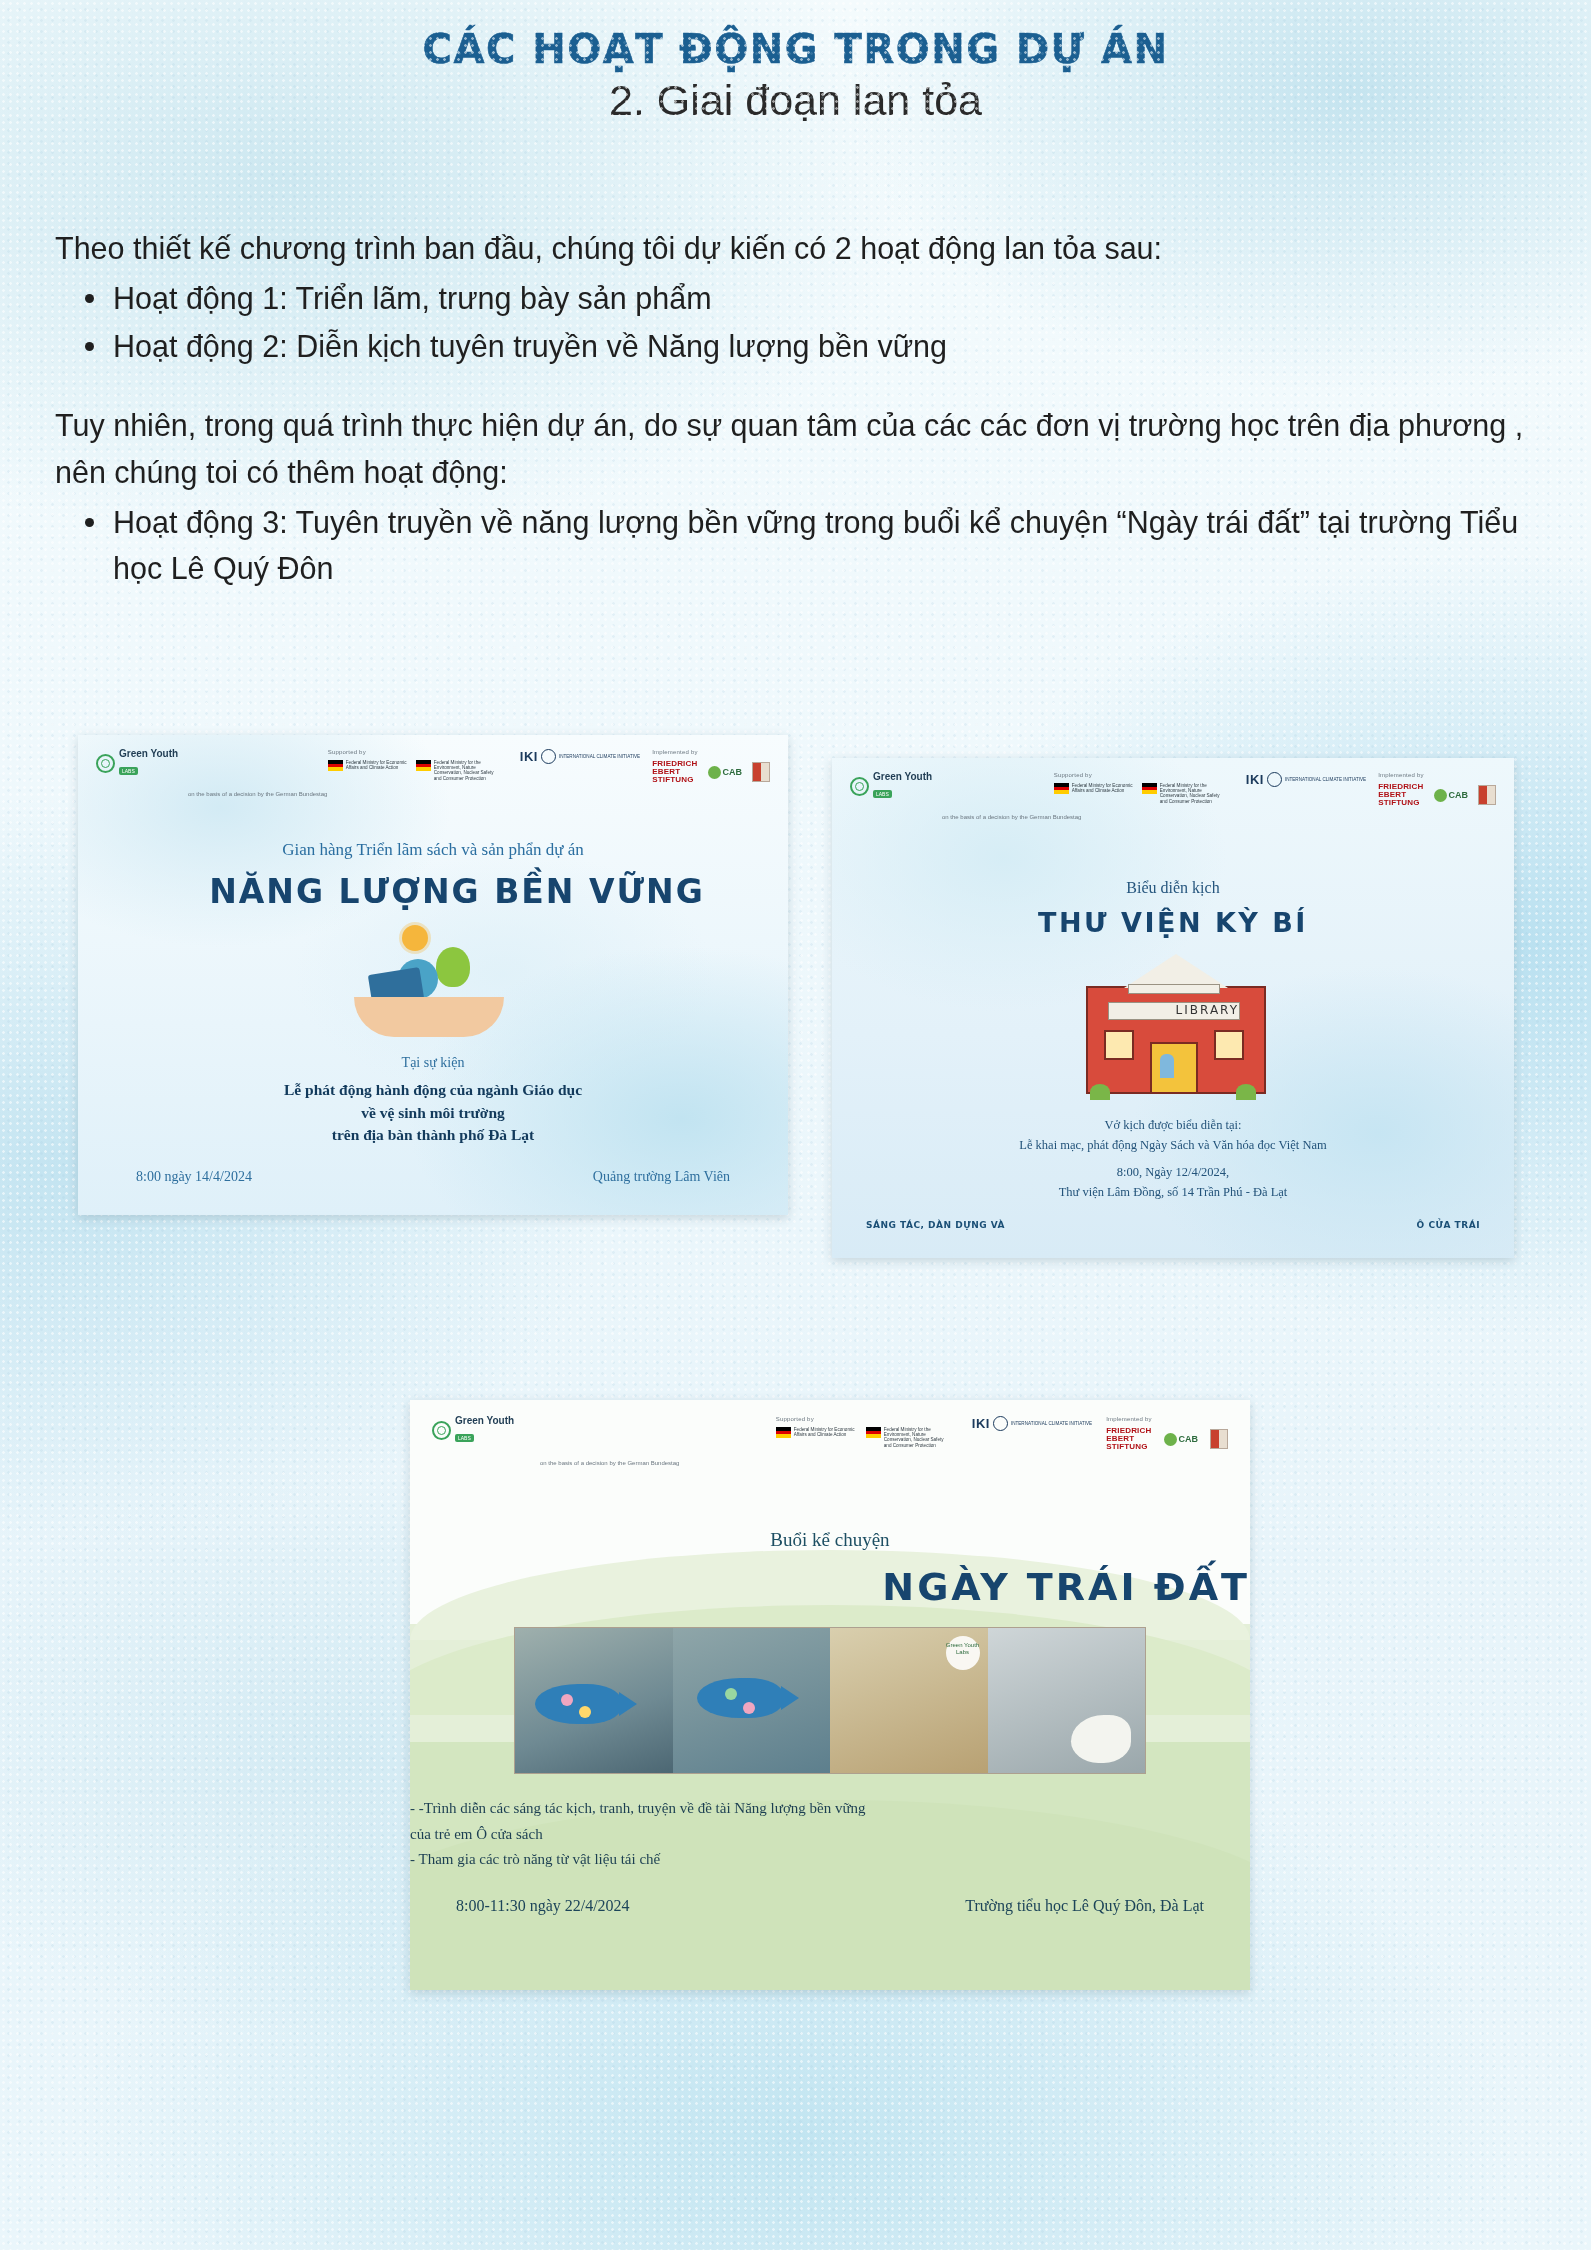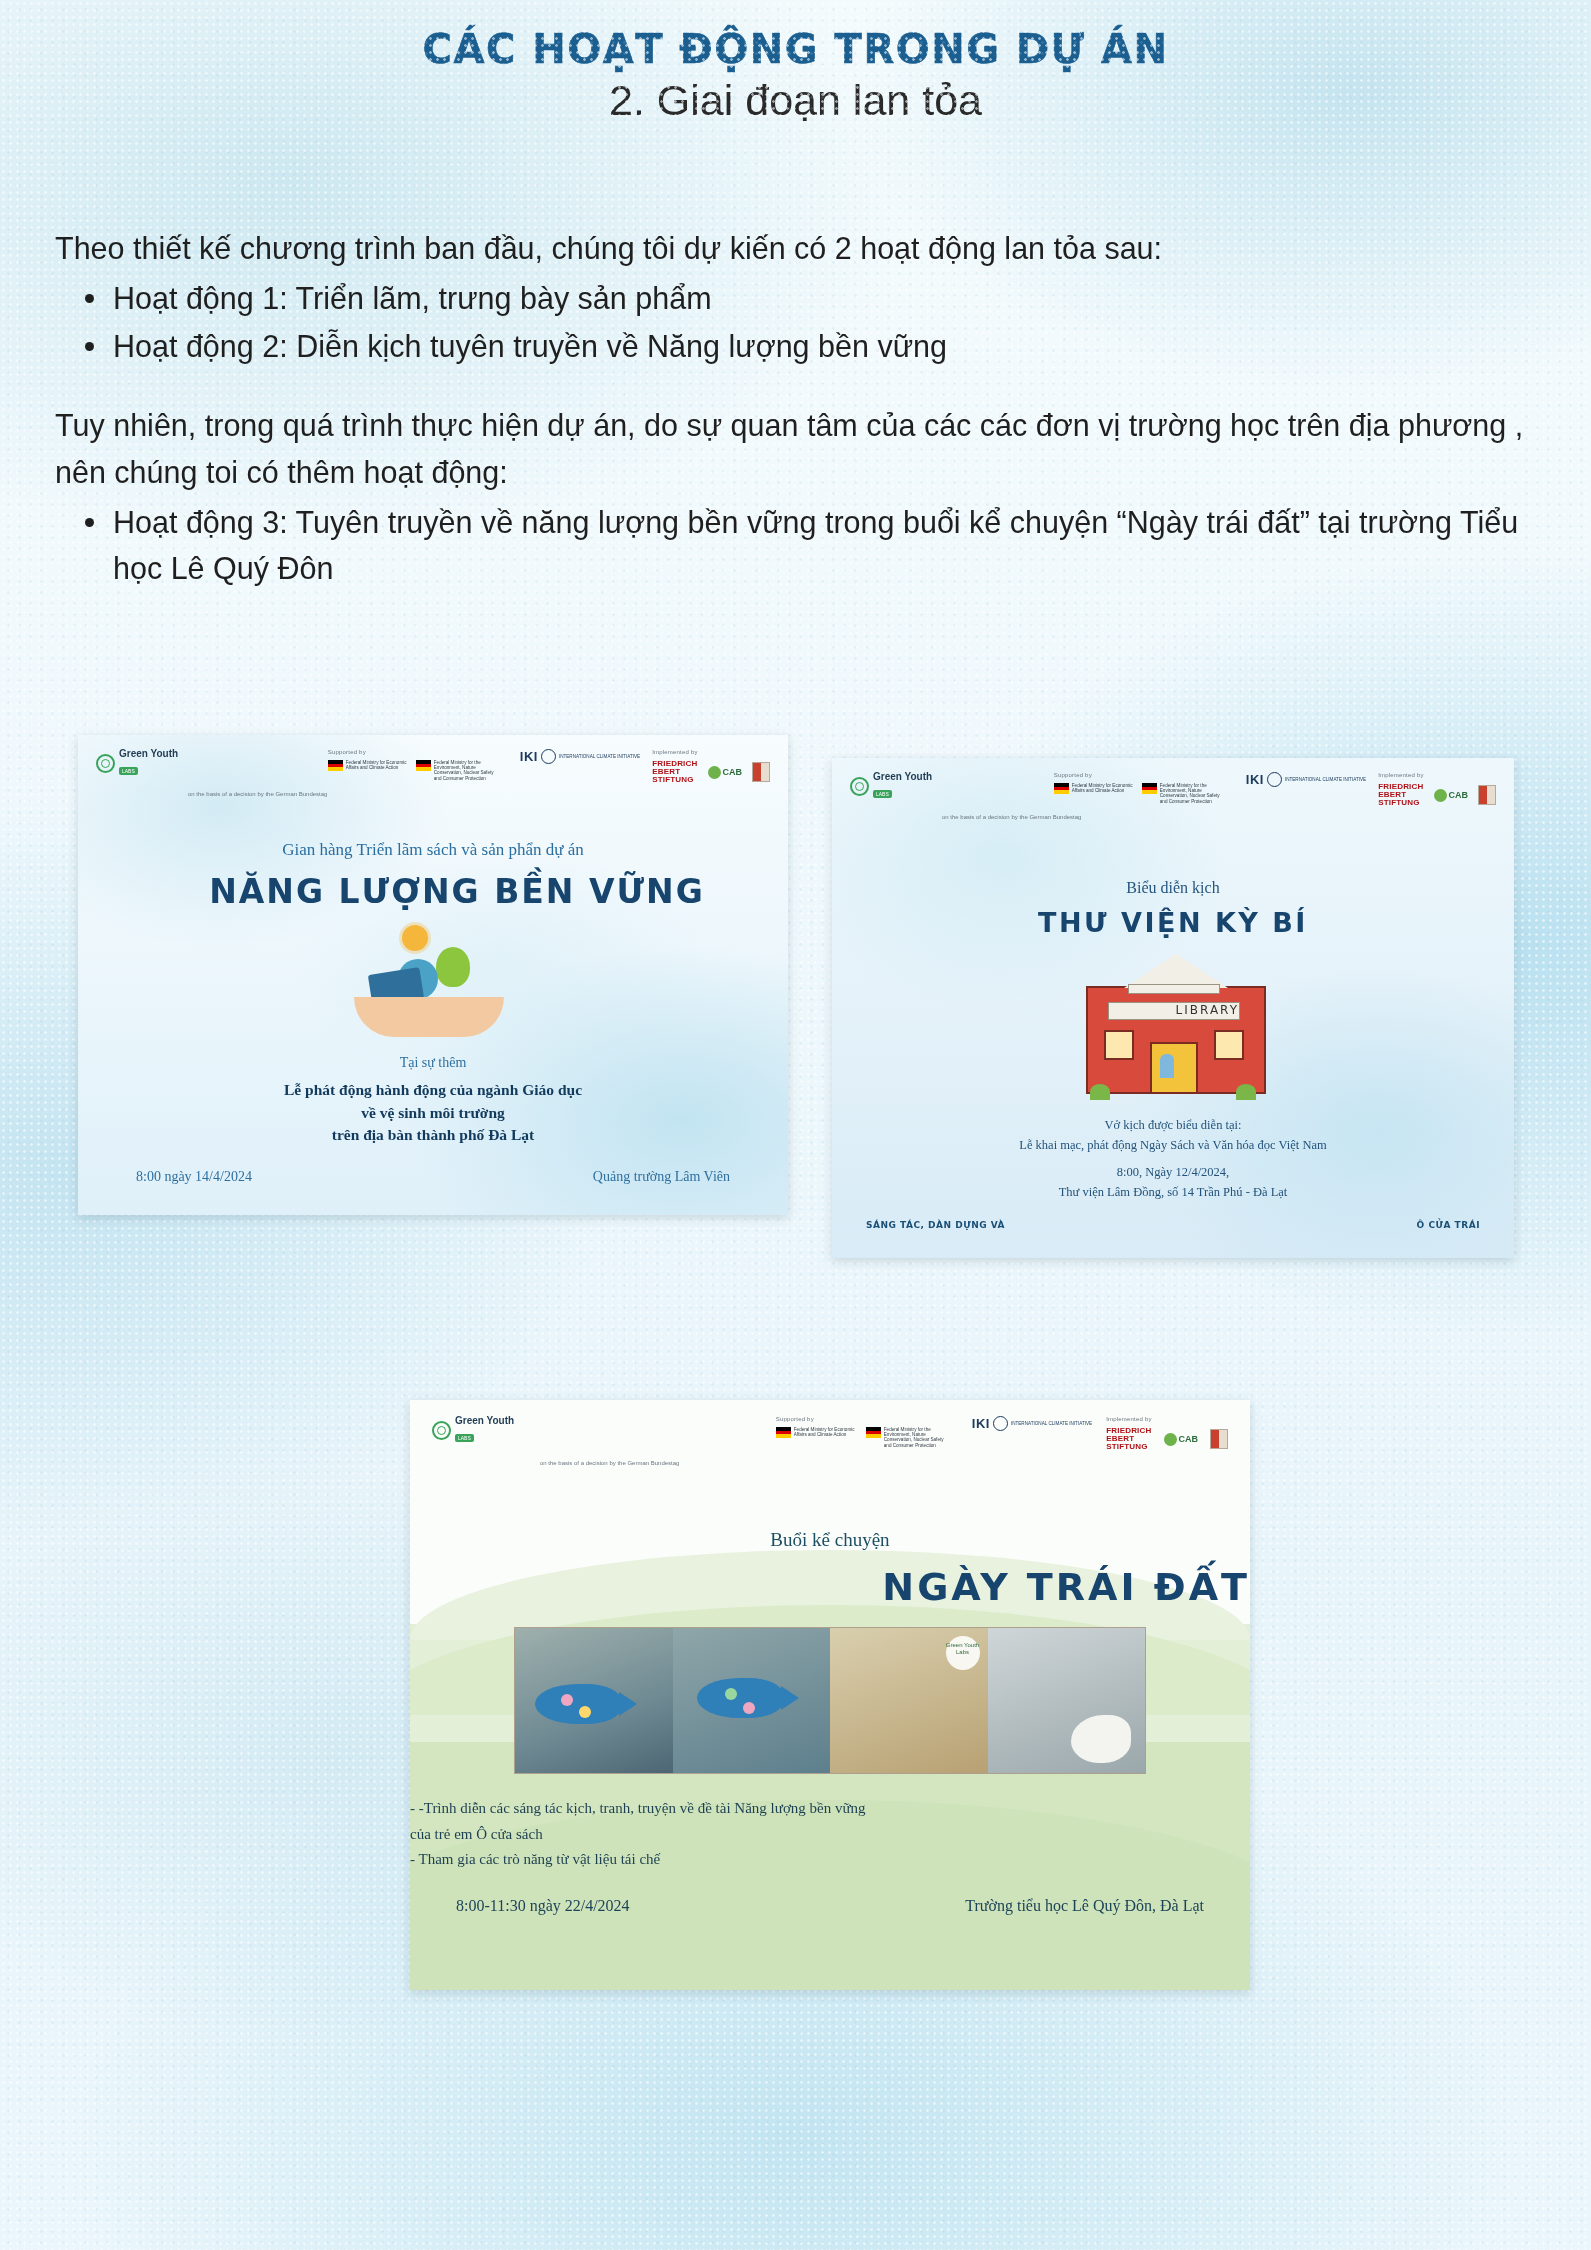--- a/index.html
+++ b/index.html
@@ -239,21 +239,21 @@
     <div class="p1-title">NĂNG LƯỢNG BỀN VỮNG</div>
 
     <div class="hand-art">
       <div class="sun"></div>
       <div class="leafc"></div>
       <div class="globe"></div>
       <div class="tablet"></div>
       <div class="palm"></div>
     </div>
 
-    <div class="p1-tai">Tại sự thêm</div>
+    <div class="p1-tai">Tại sự kiện</div>
     <div class="p1-lines">
       <div>Lễ phát động hành động của ngành Giáo dục</div>
       <div>về vệ sinh môi trường</div>
       <div>trên địa bàn thành phố Đà Lạt</div>
     </div>
     <div class="p1-foot">
       <span>8:00 ngày 14/4/2024</span>
       <span>Quảng trường Lâm Viên</span>
     </div>
   </div>

